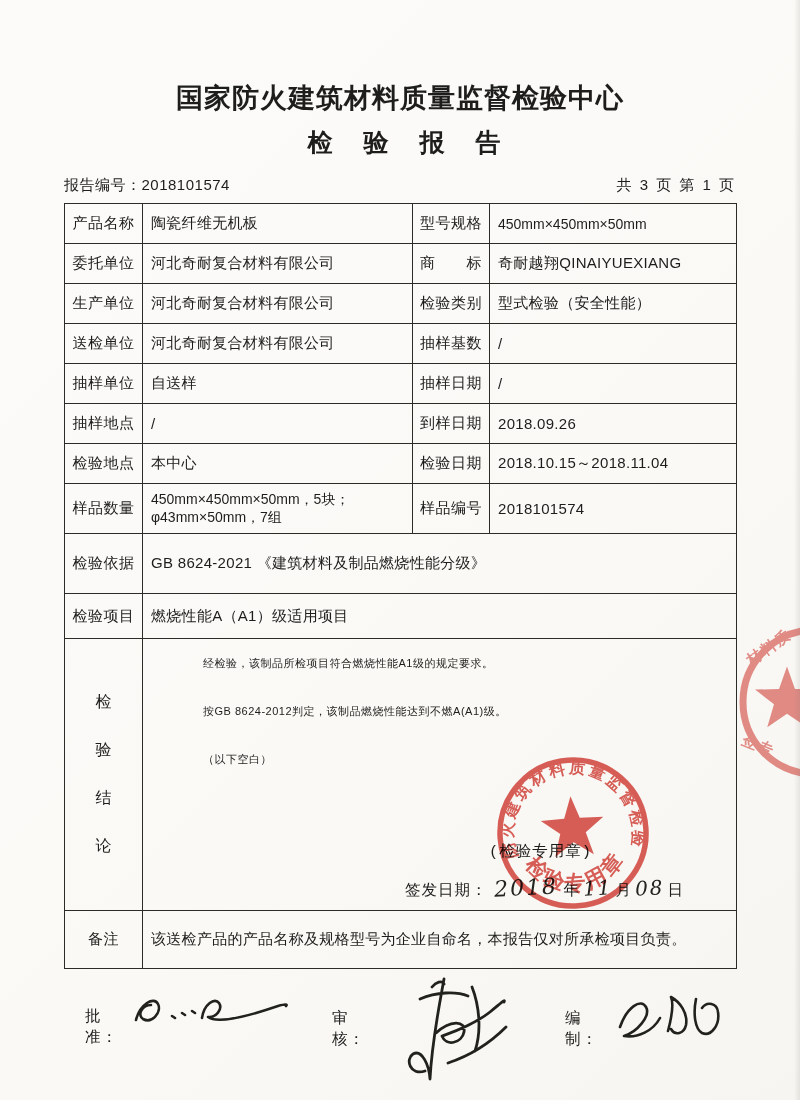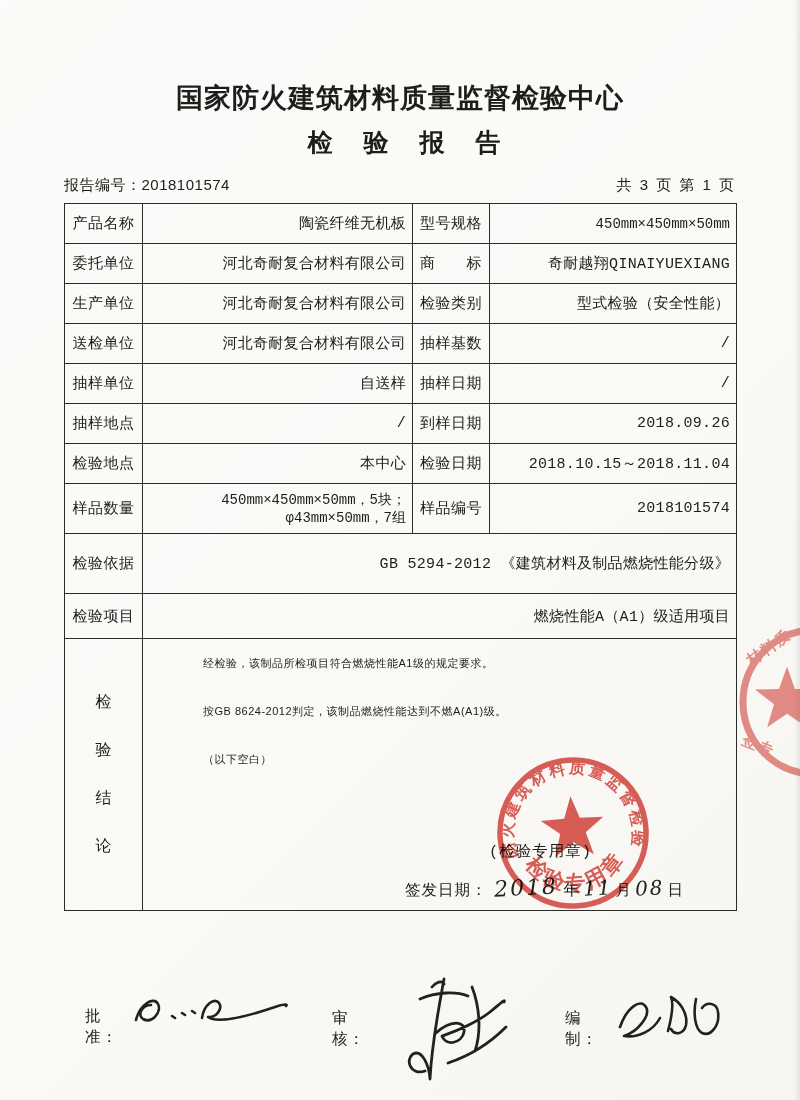--- a/index.html
+++ b/index.html
@@ -21,21 +21,21 @@
   .info-line { position:absolute; top:176px; left:64px; width:672px; font-size:15px; }
   .info-left { float:left; letter-spacing:0.5px; }
   .info-right { float:right; letter-spacing:2px;margin-left:36px; }
 
   table.report {
     position:absolute; top:203px; left:64px; width:672px;
     border-collapse:collapse; table-layout:fixed; font-size:15px;
   }
   table.report td { border:1.7px solid #2b2b28; overflow:hidden; }
   td.lab { text-align:center; letter-spacing:0.5px; padding:2px 2px; }
-  td.val { text-align:right; padding:2px 6px 2px 8px; letter-spacing:0.3px;font-family:Liberation Mono, monospace; }
+  td.val { text-align:left; padding:2px 6px 2px 8px; letter-spacing:0.3px; }
   td.val.dim { font-size:14px; letter-spacing:0; }
   tr.r-std { height:40px;margin-left:20px; }
   tr.r-qty { height:50px; }
   tr.r-basis { height:60px; }
   tr.r-item { height:45px; }
   tr.r-conc { height:272px; }
   tr.r-note { height:58px; }
 
   .conc-label { display:flex; flex-direction:column; align-items:center;
     justify-content:center; gap:27px; font-size:16px; }
@@ -128,21 +128,21 @@
       <td class="val">2018.10.15～2018.11.04</td>
     </tr>
     <tr class="r-qty">
       <td class="lab">样品数量</td>
       <td class="val dim">450mm×450mm×50mm，5块；φ43mm×50mm，7组</td>
       <td class="lab">样品编号</td>
       <td class="val">2018101574</td>
     </tr>
     <tr class="r-basis">
       <td class="lab">检验依据</td>
-      <td class="val" colspan="3">GB 5294-2012 《建筑材料及制品燃烧性能分级》</td>
+      <td class="val" colspan="3">GB 8624-2021 《建筑材料及制品燃烧性能分级》</td>
     </tr>
     <tr class="r-item">
       <td class="lab">检验项目</td>
       <td class="val" colspan="3">燃烧性能A（A1）级适用项目</td>
     </tr>
     <tr class="r-conc">
       <td>
         <div class="conc-label">
           <span>检</span>
           <span>验</span>
@@ -161,20 +161,24 @@
           <span>签发日期：</span>
           <span class="hand">2018</span>
           <span>年</span>
           <span class="hand small">11</span>
           <span>月</span>
           <span class="hand small">08</span>
           <span>日</span>
         </div>
       </td>
     </tr>
+    <tr class="r-note">
+      <td class="lab">备注</td>
+      <td class="val" colspan="3">该送检产品的产品名称及规格型号为企业自命名，本报告仅对所承检项目负责。</td>
+    </tr>
   </tbody>
     </table>
 
   <svg class="stamp-svg" viewBox="-123 -123 246 246">
     <g transform="rotate(-4)">
       <circle cx="0" cy="0" r="73" fill="none" stroke-width="5.5" stroke="#d84a42"></circle>
       <g fill="#d84a42">
         <polygon transform="translate(0,-4) scale(1.03)" points="0,-32 7.6,-10.5 30.4,-9.9 12.4,4 18.8,25.9 0,13 -18.8,25.9 -12.4,4 -30.4,-9.9 -7.6,-10.5"></polygon>
         <defs>
           <path id="ringArc" d="M -56.4,20.5 A 60,60 0 1 1 56.4,20.5" fill="none"></path>

